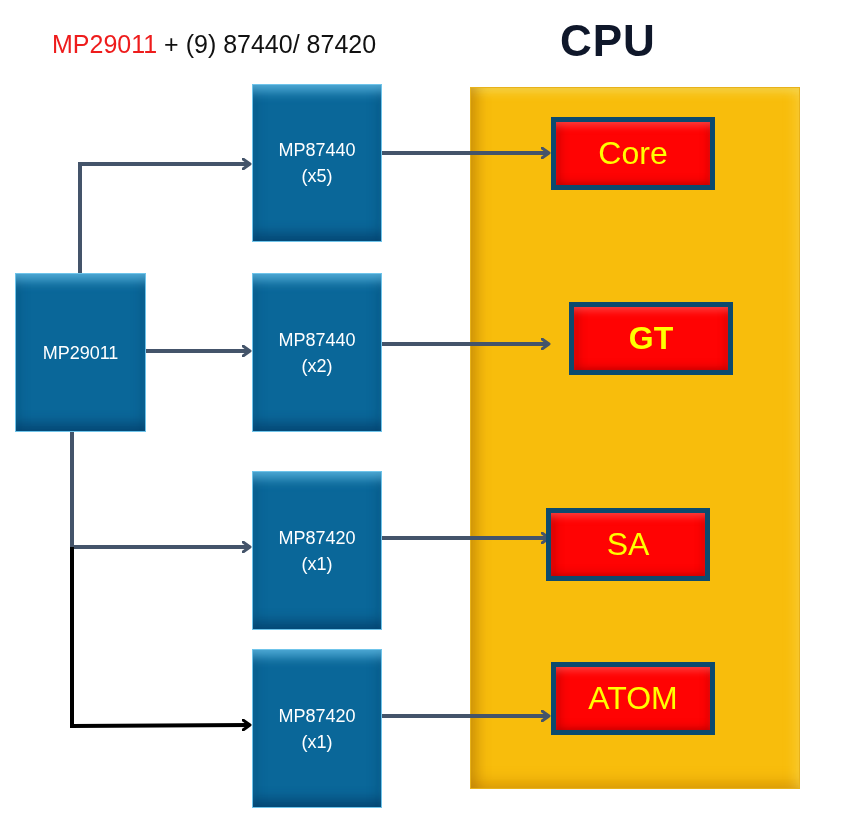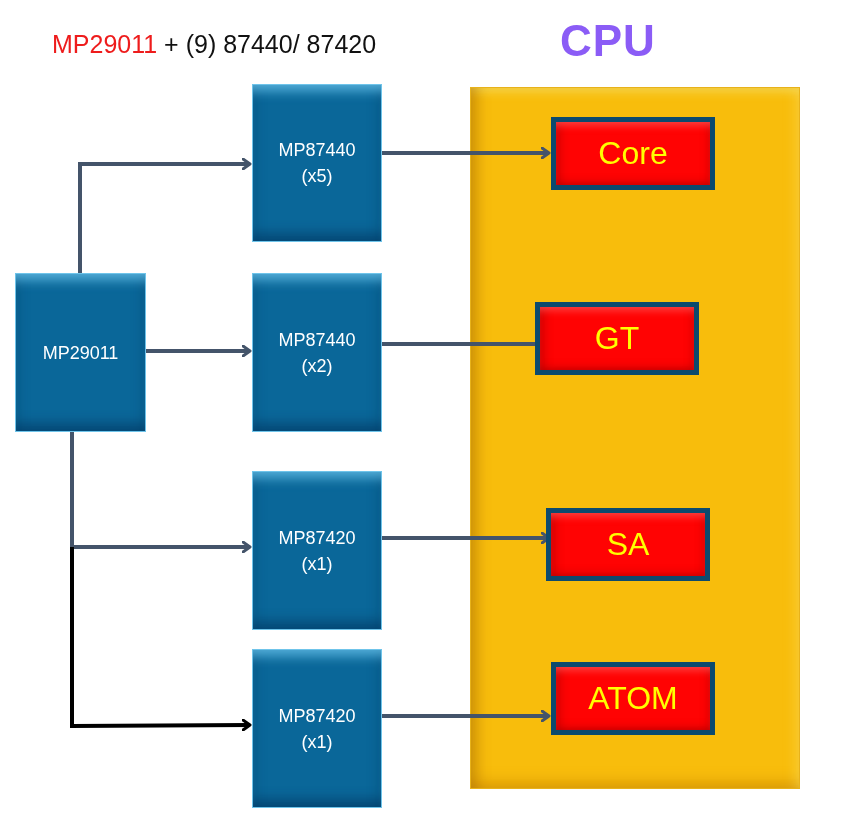--- a/index.html
+++ b/index.html
@@ -1,20 +1,20 @@
 <!DOCTYPE html>
 <html><head>
 <meta charset="utf-8">
 <style>
   html, body { margin: 0; padding: 0; background: #ffffff; }
   body { width: 861px; height: 819px; position: relative; overflow: hidden; font-family: "Liberation Sans", sans-serif; }
 
   .title { position: absolute; left: 52px; top: 30px; font-size: 25px; color: #111; white-space: nowrap; letter-spacing: 0px; }
   .title .red { color: #ee1c1c; }
-  .cpu-title { position: absolute; left: 560px; top: 16px; font-size: 44px; font-weight: bold; color: #8b5cf6; letter-spacing: 1px; }
+  .cpu-title { position: absolute; left: 560px; top: 16px; font-size: 44px; font-weight: bold; color: #0f172a; letter-spacing: 1px; }
 
   .cpu-box {
     position: absolute; left: 470px; top: 87px; width: 328px; height: 700px;
     background: #f8bd0c;
     box-shadow: inset 12px 0 14px -6px rgba(150,90,0,0.45), inset -10px 0 12px -6px rgba(255,235,120,0.35),
                 inset 0 10px 10px -6px rgba(255,240,120,0.6), inset 0 -14px 14px -8px rgba(200,130,0,0.5);
     border: 1px solid #e8b21a;
   }
 
   .chip {
@@ -87,21 +87,21 @@
   <span>(x1)</span>
 </div>
 <div class="chip" style="left:252px; top:649px; width:128px; height:157px;">
   <span>MP87420</span>
   <span>(x1)</span>
 </div>
 
 <div class="block" style="left:551px; top:117px;">
   <span>Core</span>
 </div>
-<div class="block" style="left:535px; top:302px;">
+<div class="block" style="left:569px; top:302px;font-weight:bold;">
   <span>GT</span>
 </div>
 <div class="block" style="left:546px; top:508px;">
   <span>SA</span>
 </div>
 <div class="block" style="left:551px; top:662px;">
   <span>ATOM</span>
 </div>
 
 </body></html>

